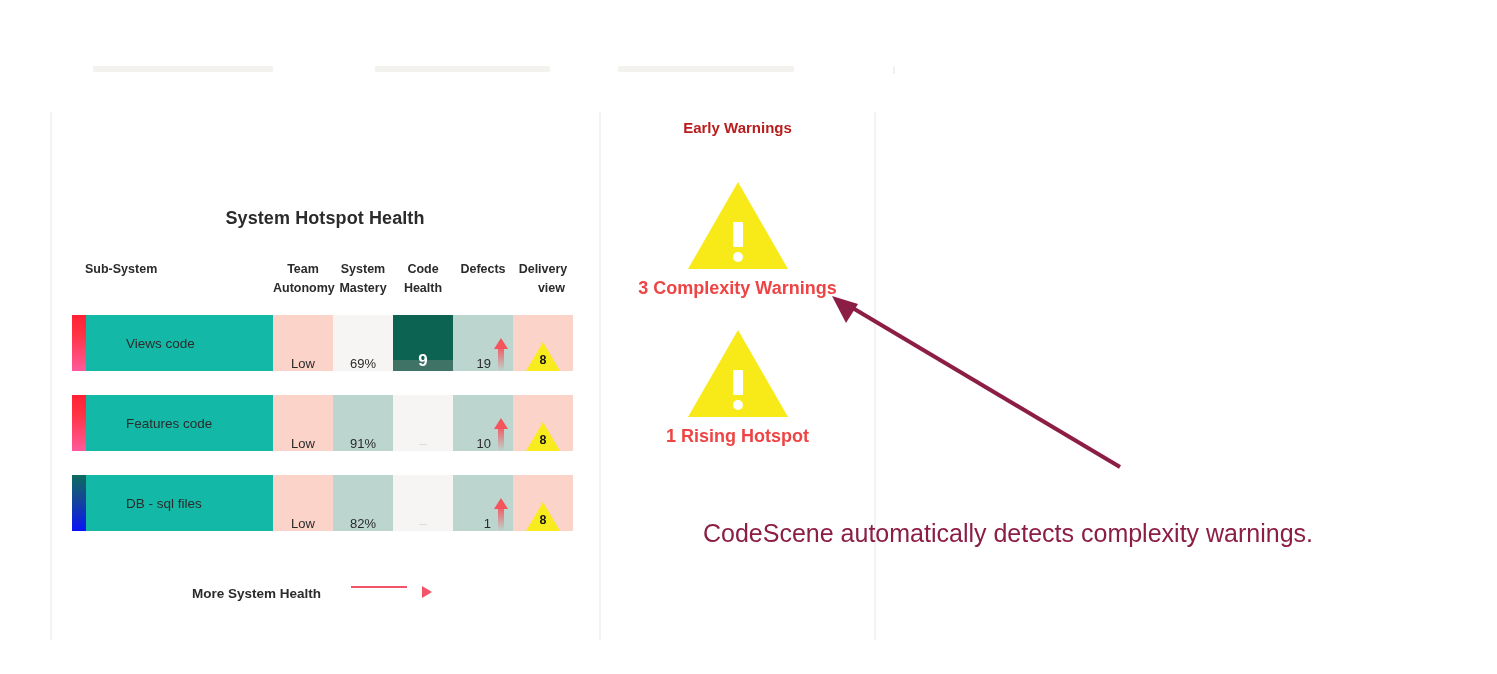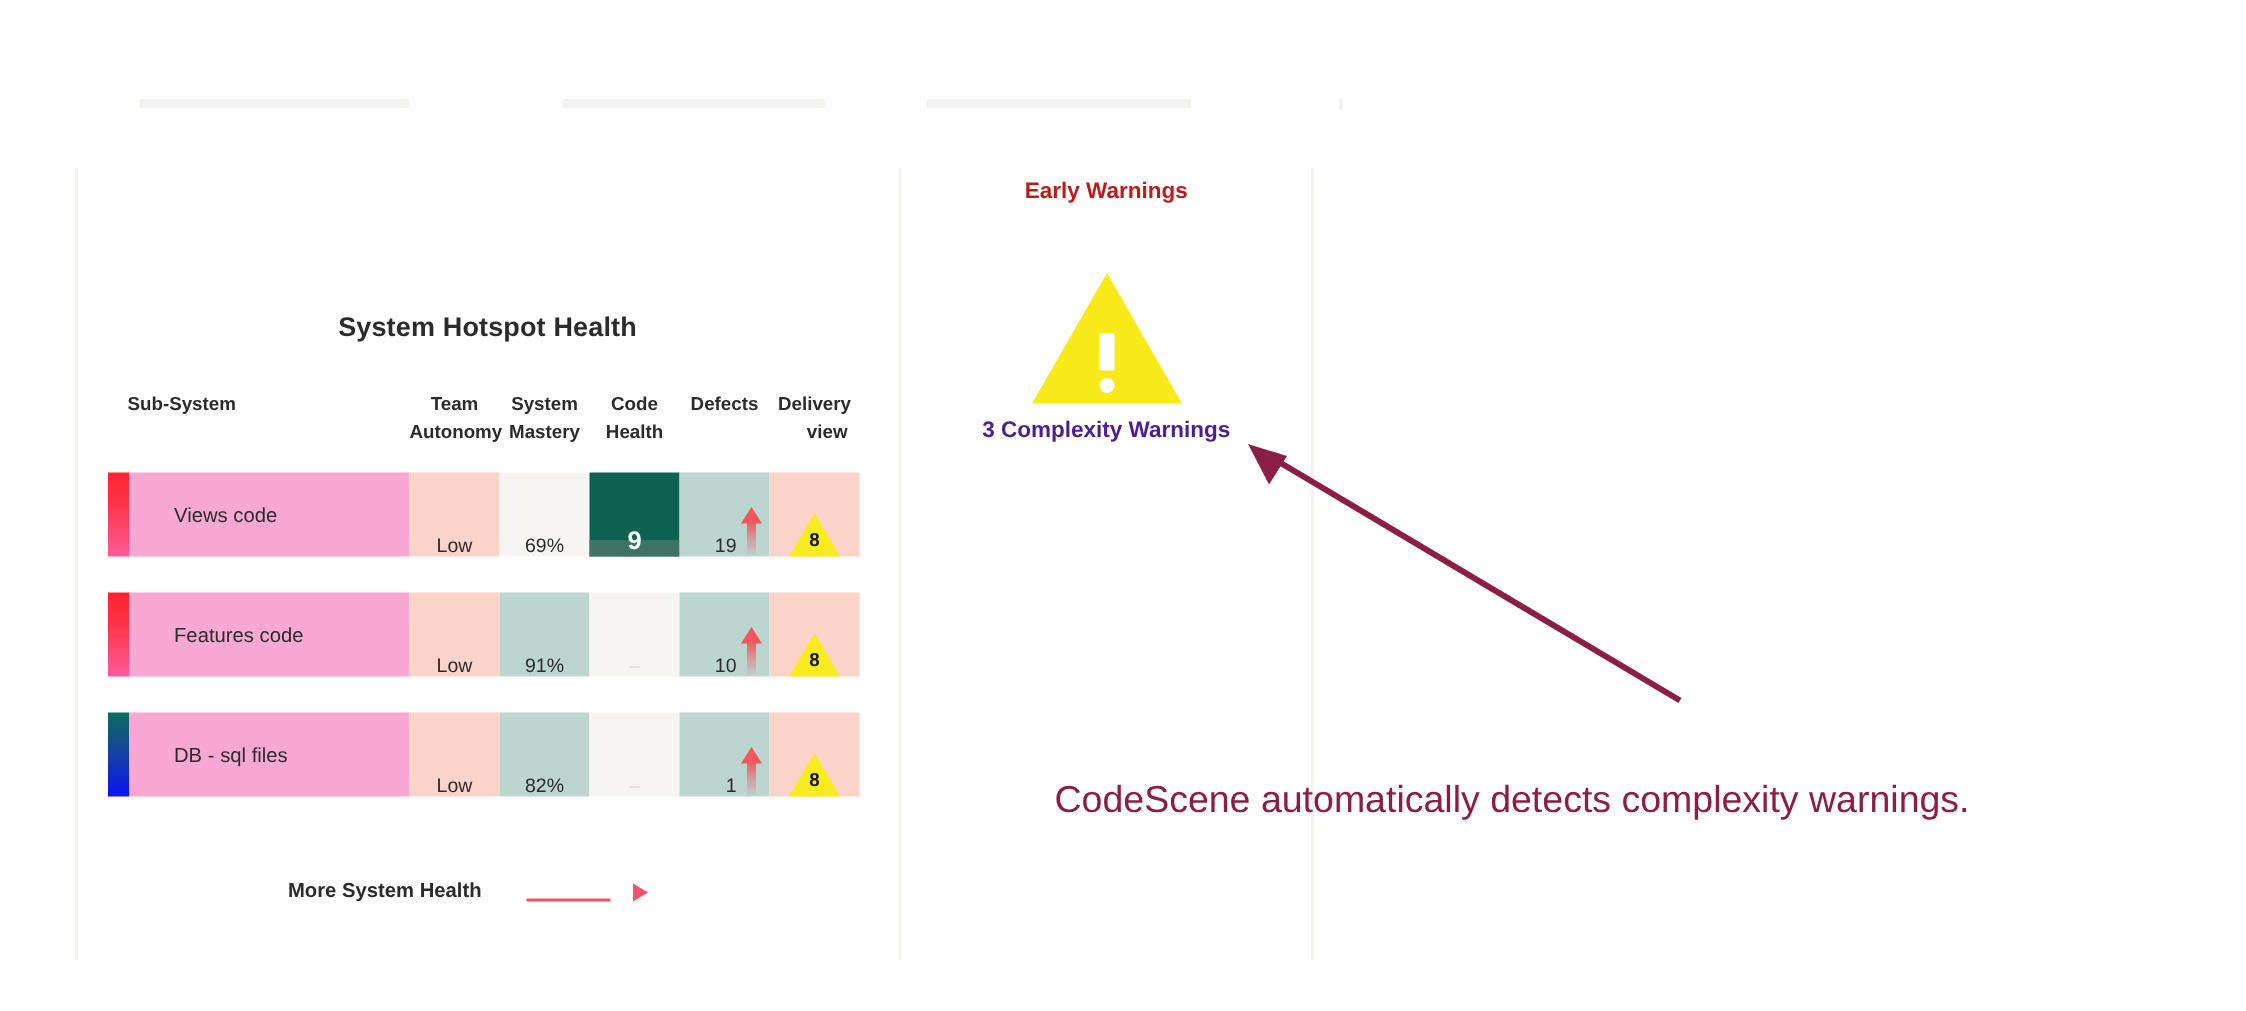--- a/index.html
+++ b/index.html
@@ -98,24 +98,24 @@
 
   .accent {
     width: 14px;
     flex: 0 0 14px;
   }
   .accent.hot   { background: linear-gradient(180deg,#ff2233 0%,#ff3344 35%,#ff5b9c 100%); }
   .accent.cool  { background: linear-gradient(180deg,#0d6b5e 0%,#14459a 45%,#0a14f5 100%); }
 
   .rowname {
     flex: 0 0 187px;
-    background: #f9a8d4;
+    background: #14b8a6;
     display: flex;
     align-items: center;
-    padding-left: 30px;
+    padding-left: 40px;
     box-sizing: border-box;
     font-size: 13.5px;
     color: #2b2b2b;
   }
 
   .cell {
     flex: 0 0 60px;
     display: flex;
     align-items: flex-end;
     justify-content: center;
@@ -184,21 +184,21 @@
     font-weight: bold;
     color: #171717;
   }
 
   
   .more-link {
     position: absolute;
     left: 140px;
     top: 474px;
     display: flex;
-    align-items: flex-end;
+    align-items: flex-start;
     gap: 16px;
   }
   .more-link .mtext {
     font-size: 13.5px;
     font-weight: bold;
     color: #2b2b2b;
     margin-right: 14px;
   }
   .more-link .mline {
     width: 56px;
@@ -261,23 +261,23 @@
     position: absolute;
     left: -5px;
     top: 70px;
     width: 10px;
     height: 10px;
     background: #ffffff;
     border-radius: 50%;
   }
   .warn-caption {
     margin-top: 9px;
-    font-size: 15px;
-    font-weight: bold;
-    color: #4c1d95;
+    font-size: 18px;
+    font-weight: bold;
+    color: #ef4444;
   }
 
   
   .annotation {
     position: absolute;
     left: 703px;
     top: 513px;
     width: 790px;
     font-family: "Liberation Sans", sans-serif;
     font-size: 25px;
@@ -423,20 +423,27 @@
   <div class="warn-title">Early Warnings</div>
 
   <div class="warn-item w0">
     <div class="warn-tri">
       <span class="bang-bar"></span>
         <span class="bang-dot"></span>
     </div>
     <div class="warn-caption">3 Complexity Warnings</div>
   </div>
 
+  <div class="warn-item w1">
+    <div class="warn-tri">
+      <span class="bang-bar"></span>
+        <span class="bang-dot"></span>
+    </div>
+    <div class="warn-caption">1 Rising Hotspot</div>
+  </div>
 </div>
 
 <svg class="anno-arrow" viewBox="0 0 320 200">
   <line x1="300" y1="182" x2="26" y2="19" stroke="#8c1d45" stroke-width="4"></line>
   <polygon points="12,11 38,19 26,38" fill="#8c1d45"></polygon>
 </svg>
 
 <div class="annotation">
   <div>CodeScene automatically detects complexity warnings.</div>
 </div>

